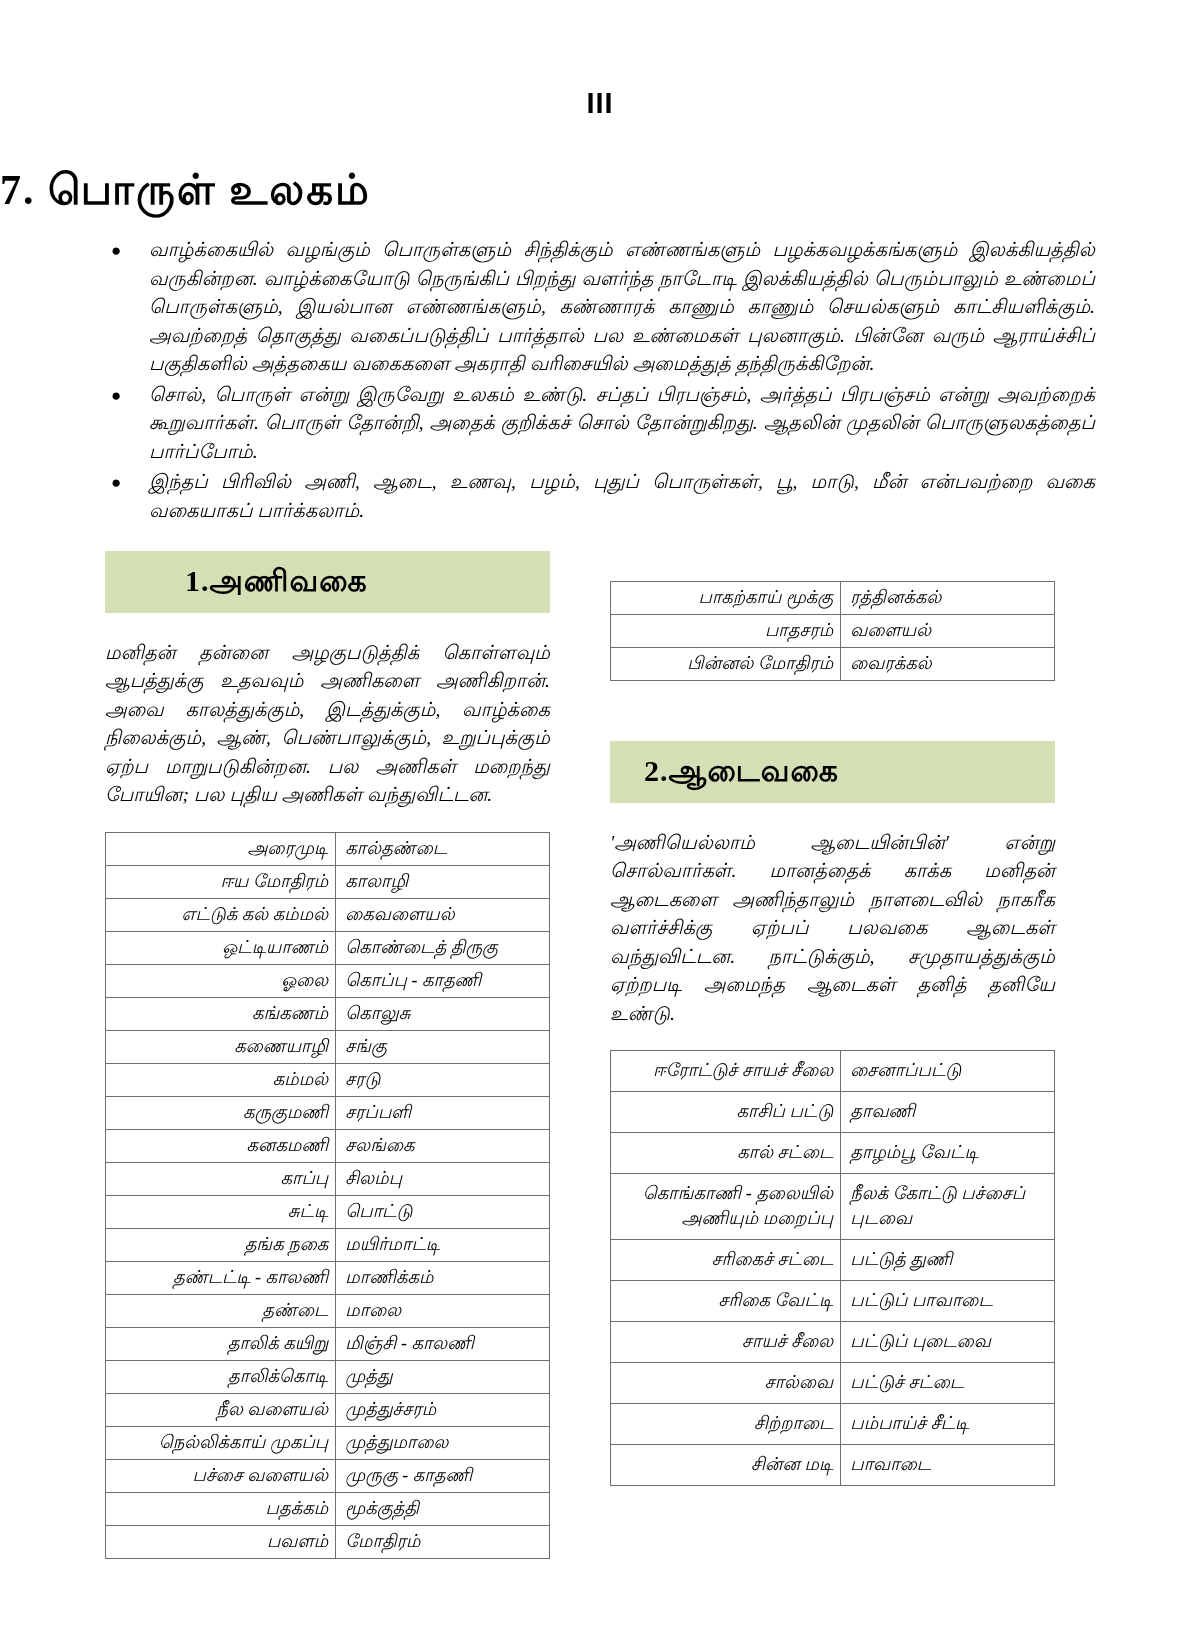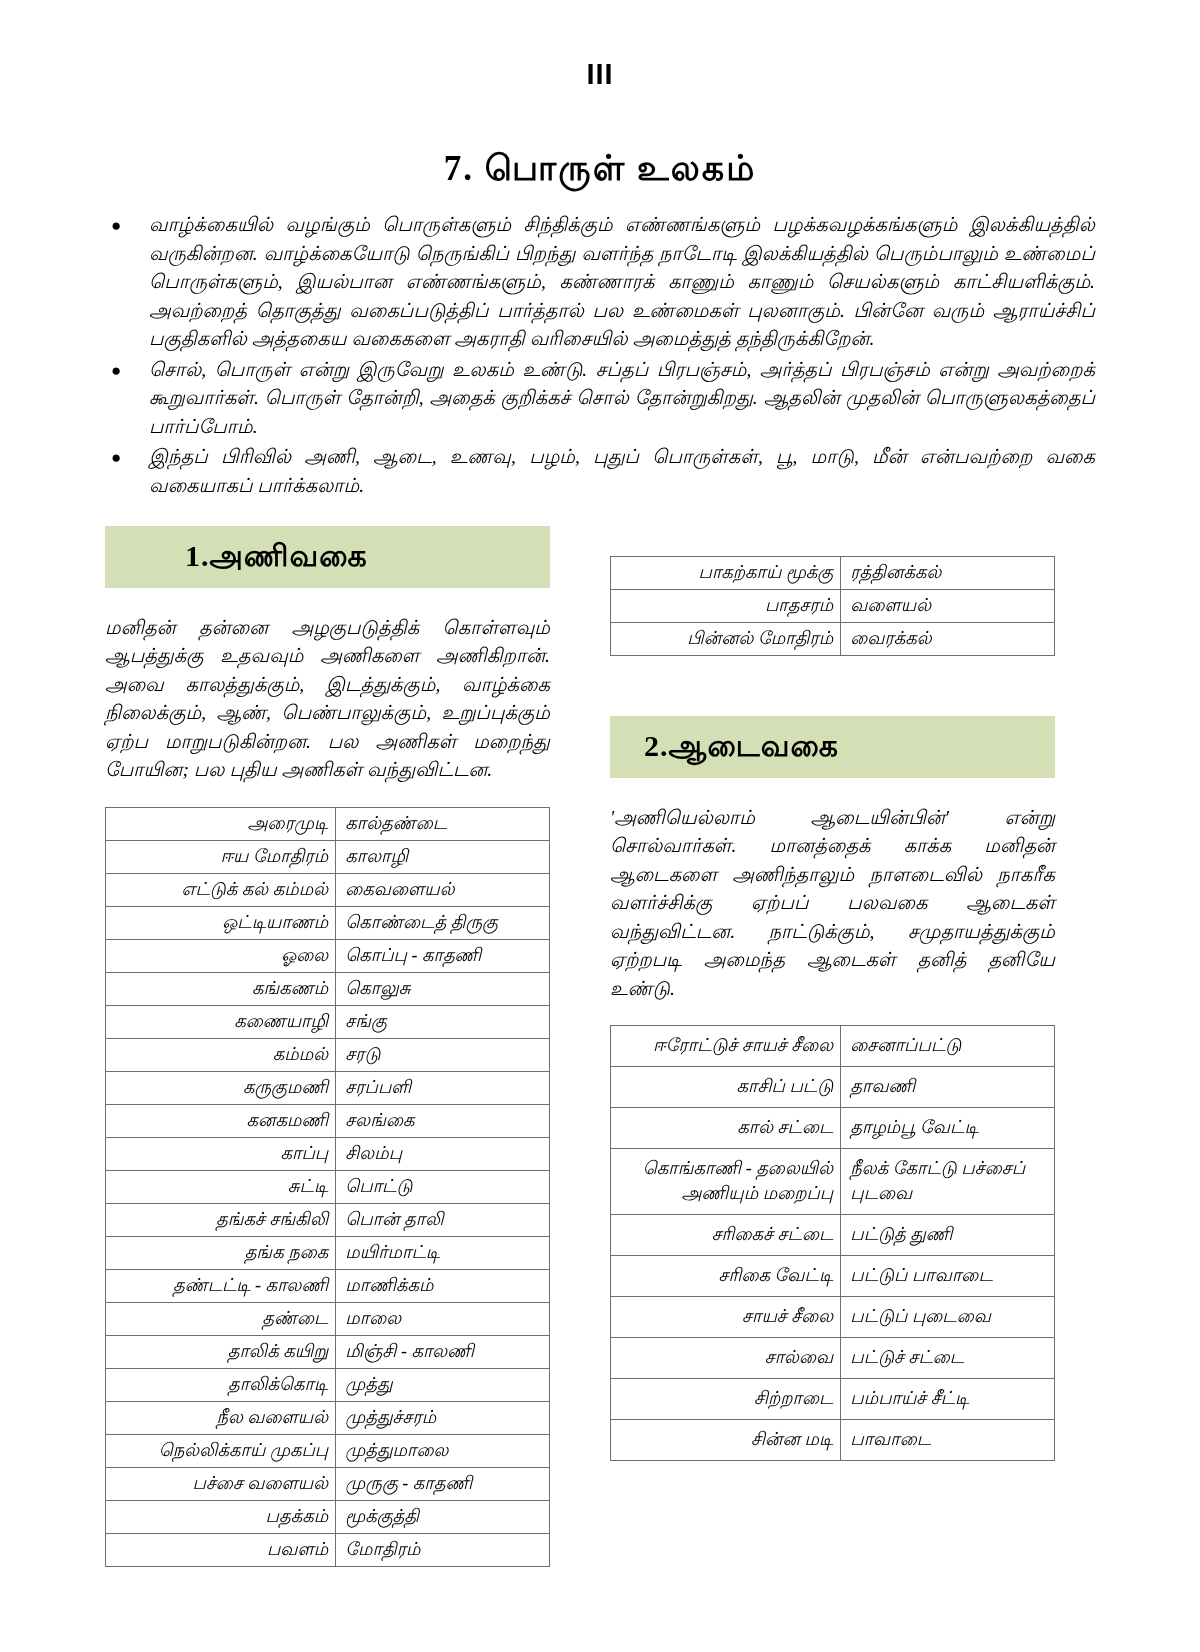--- a/index.html
+++ b/index.html
@@ -22,30 +22,30 @@
     overflow: hidden;
   }
 
   
   .roman-numeral {
     text-align: center;
     font-family: "Liberation Sans", "DejaVu Sans", sans-serif;
     font-size: 29px;
     font-weight: 700;
     letter-spacing: 1px;
-    padding-top: 60px;
+    padding-top: 89px;
     line-height: 1;
   }
   .chapter-title {
-    text-align: center;
-    font-family: "Liberation Serif", "DejaVu Serif", serif;
-    font-size: 35px;
+    text-align: left;
+    font-family: "Liberation Serif", "DejaVu Serif", serif;
+    font-size: 42px;
     font-weight: 700;
     letter-spacing: 2px;
-    margin-top: 60px;
+    margin-top: 48px;
     line-height: 1.15;
   }
 
   
   .intro {
     margin: 22px 105px 0 105px;
   }
   .bullet-row {
     display: flex;
     align-items: flex-start;
@@ -228,24 +228,20 @@
             </tr>
             <tr>
               <td class="c1">காப்பு</td>
               <td class="c2">சிலம்பு</td>
             </tr>
             <tr>
               <td class="c1">சுட்டி</td>
               <td class="c2">பொட்டு</td>
             </tr>
             <tr>
-              <td class="c1">தங்கச் சங்கிலி</td>
-              <td class="c2">பொன் தாலி</td>
-            </tr>
-            <tr>
               <td class="c1">தங்க நகை</td>
               <td class="c2">மயிர்மாட்டி</td>
             </tr>
             <tr>
               <td class="c1">தண்டட்டி - காலணி</td>
               <td class="c2">மாணிக்கம்</td>
             </tr>
             <tr>
               <td class="c1">தண்டை</td>
               <td class="c2">மாலை</td>

